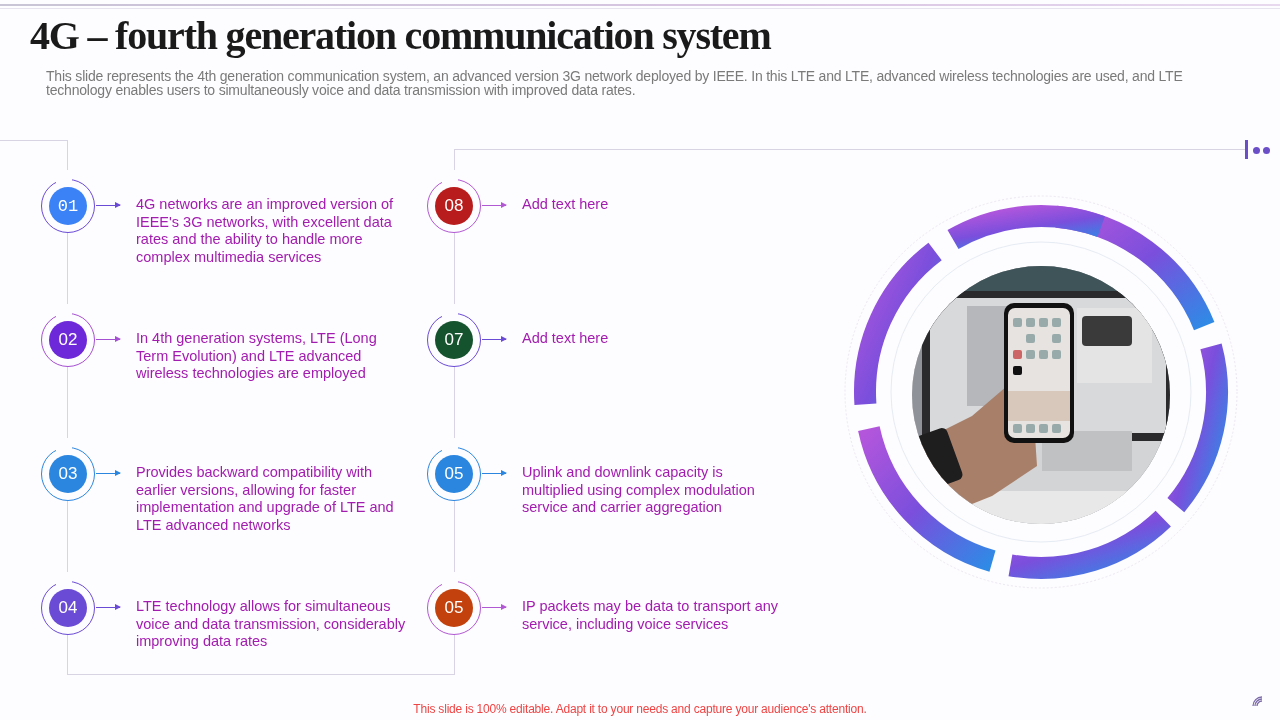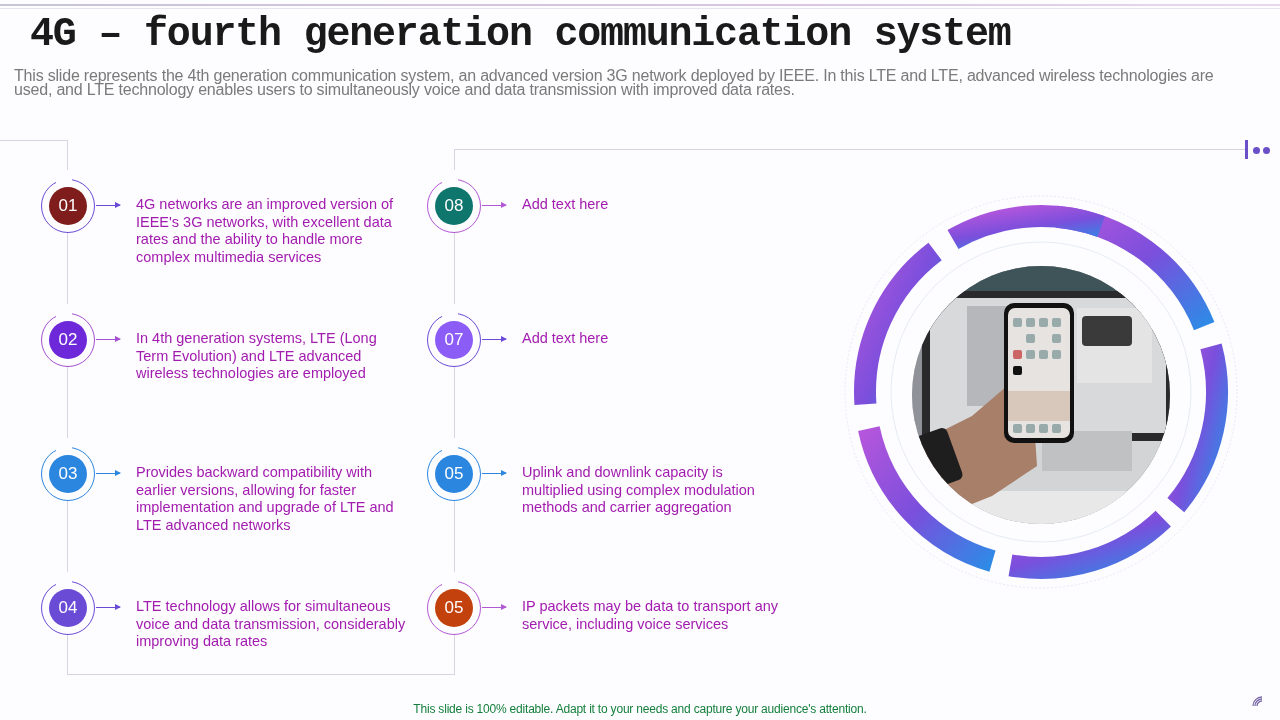--- a/index.html
+++ b/index.html
@@ -1,36 +1,36 @@
 <!DOCTYPE html>
 <html><head>
 <meta charset="utf-8">
 <style>
   html,body{margin:0;padding:0;}
   body{width:1280px;height:720px;position:relative;overflow:hidden;background:#fdfcfe;font-family:"Liberation Sans",sans-serif;color:#333;}
   .topline{position:absolute;left:0;top:4px;width:1280px;height:2px;background:linear-gradient(90deg,#c9c4d6,#d9c5e3 60%,#e8d9ef);}
   .topline2{position:absolute;left:0;top:8px;width:1280px;height:1px;background:#e6e2ee;}
-  .title{position:absolute;left:30px;top:12px;font-family:Liberation Mono, monospace;font-weight:bold;font-size:40px;letter-spacing:-1.2px;color:#1a1a1a;white-space:nowrap;text-align:center;}
-  .subtitle{position:absolute;left:14px;top:69px;width:1200px;font-size:16px;line-height:14px;color:#7a7a7a;letter-spacing:-0.2px;}
+  .title{position:absolute;left:30px;top:12px;font-family:Liberation Serif, serif;font-weight:bold;font-size:40px;letter-spacing:-1.2px;color:#1a1a1a;white-space:nowrap;text-align:center;}
+  .subtitle{position:absolute;left:46px;top:69px;width:1200px;font-size:14px;line-height:14px;color:#7a7a7a;letter-spacing:-0.2px;}
   .frame-left{position:absolute;left:0;top:140px;width:68px;height:535px;border-top:1px solid #d9d4e3;border-right:1px solid #d9d4e3;box-sizing:border-box;}
   .frame-left-bottom{position:absolute;left:68px;top:674px;width:387px;height:1px;background:#d9d4e3;}
   .vline-mid{position:absolute;left:454px;top:149px;width:1px;height:526px;background:#d9d4e3;}
   .hline-top{position:absolute;left:454px;top:149px;width:792px;height:1px;background:#d9d4e3;}
   .deco-bar{position:absolute;left:1245px;top:140px;width:3px;height:19px;background:#6b4fc8;}
   .deco-dot{position:absolute;width:7px;height:7px;border-radius:50%;background:#6b4fc8;top:147px;}
   .step{position:absolute;}
   .step .ring{position:absolute;width:54px;height:54px;border-radius:50%;border:1px solid;box-sizing:border-box;left:-27px;top:-27px;background:#fdfcfe;}
   .step .ring-gap{position:absolute;left:14px;top:-10px;width:16px;height:20px;background:#fdfcfe;}
   .step .dot{position:absolute;width:38px;height:38px;border-radius:50%;left:-19px;top:-19px;color:#fff;font-size:17px;display:flex;align-items:center;justify-content:center;}
   .step .arrow{position:absolute;left:28px;top:-1px;width:24px;height:1px;}
   .step .arrow::after{content:"";position:absolute;right:-1px;top:-3px;border-left:6px solid;border-left-color:inherit;border-top:3.5px solid transparent;border-bottom:3.5px solid transparent;}
   .step .text{position:absolute;left:68px;top:-10px;width:270px;font-size:14.5px;line-height:17.5px;color:#a21caf;}
   .ring-wrap{position:absolute;left:842px;top:193px;width:398px;height:398px;}
   .photo{position:absolute;left:912px;top:266px;width:258px;height:258px;border-radius:50%;overflow:hidden;background:#c8cacd;}
-  .footer{position:absolute;left:0;width:1280px;top:702px;text-align:center;font-size:12px;color:#15803d;letter-spacing:-0.2px;}
+  .footer{position:absolute;left:0;width:1280px;top:702px;text-align:center;font-size:12px;color:#ef4444;letter-spacing:-0.2px;}
   .corner-icon{position:absolute;left:1250px;top:694px;width:14px;height:14px;}
 </style>
 </head>
 <body>
 
 <div class="topline"></div>
 <div class="topline2"></div>
 
 <div class="title">4G – fourth generation communication system</div>
 <div class="subtitle">This slide represents the 4th generation communication system, an advanced version 3G network deployed by IEEE. In this LTE and LTE, advanced wireless technologies are used, and LTE technology enables users to simultaneously voice and data transmission with improved data rates.</div>
@@ -40,21 +40,21 @@
 <div class="vline-mid"></div>
 <div class="hline-top"></div>
 <div class="deco-bar"></div>
 <div class="deco-dot" style="left:1253px"></div>
 <div class="deco-dot" style="left:1263px"></div>
 
 <div class="step" id="s0" style="left:68px;top:206px">
   <div class="ring" style="border-color: rgb(106, 75, 214);">
       <div class="ring-gap"></div>
     </div>
-  <div class="dot" style="background: #7f1d1d;">01</div>
+  <div class="dot" style="background: #3b82f6; font-family: Liberation Mono, monospace;">01</div>
   <div class="arrow" style="background: rgb(106, 75, 214); border-color: rgb(106, 75, 214);"></div>
   <div class="text">4G networks are an improved version of IEEE's 3G networks, with excellent data rates and the ability to handle more complex multimedia services</div>
 </div>
 <div class="step" id="s1" style="left:68px;top:340px">
   <div class="ring" style="border-color: rgb(165, 79, 210);">
       <div class="ring-gap"></div>
     </div>
   <div class="dot" style="background: #6d28d9;">02</div>
   <div class="arrow" style="background: rgb(165, 79, 210); border-color: rgb(165, 79, 210);"></div>
   <div class="text">In 4th generation systems, LTE (Long Term Evolution) and LTE advanced wireless technologies are employed</div>
@@ -82,35 +82,35 @@
   <div class="dot" style="background: #c2410c;">05</div>
   <div class="arrow" style="background: rgb(177, 88, 211); border-color: rgb(177, 88, 211);"></div>
   <div class="text" style="width:275px">IP packets may be data to transport any service, including voice services</div>
 </div>
 <div class="step" id="s5" style="left:454px;top:474px">
   <div class="ring" style="border-color: rgb(43, 134, 224);">
       <div class="ring-gap"></div>
     </div>
   <div class="dot" style="background: rgb(43, 134, 224);">05</div>
   <div class="arrow" style="background: rgb(43, 134, 224); border-color: rgb(43, 134, 224);"></div>
-  <div class="text" style="width:250px">Uplink and downlink capacity is multiplied using complex modulation methods and carrier aggregation</div>
+  <div class="text" style="width:250px">Uplink and downlink capacity is multiplied using complex modulation service and carrier aggregation</div>
 </div>
 <div class="step" id="s6" style="left:454px;top:340px">
   <div class="ring" style="border-color: rgb(106, 75, 214);">
       <div class="ring-gap"></div>
     </div>
-  <div class="dot" style="background: #8b5cf6;">07</div>
+  <div class="dot" style="background: #14532d;">07</div>
   <div class="arrow" style="background: rgb(106, 75, 214); border-color: rgb(106, 75, 214);"></div>
   <div class="text">Add text here</div>
 </div>
 <div class="step" id="s7" style="left:454px;top:206px">
   <div class="ring" style="border-color: rgb(177, 88, 211);">
       <div class="ring-gap"></div>
     </div>
-  <div class="dot" style="background: #0f766e;">08</div>
+  <div class="dot" style="background: #b91c1c;">08</div>
   <div class="arrow" style="background: rgb(177, 88, 211); border-color: rgb(177, 88, 211);"></div>
   <div class="text">Add text here</div>
 </div>
 
 <div class="ring-wrap">
   <svg width="398" height="398" viewBox="0 0 398 398">
     <defs>
       <linearGradient id="rg" x1="0" y1="0" x2="1" y2="1">
         <stop offset="0" stop-color="#b356dc"></stop>
         <stop offset="0.5" stop-color="#7a4fdc"></stop>

